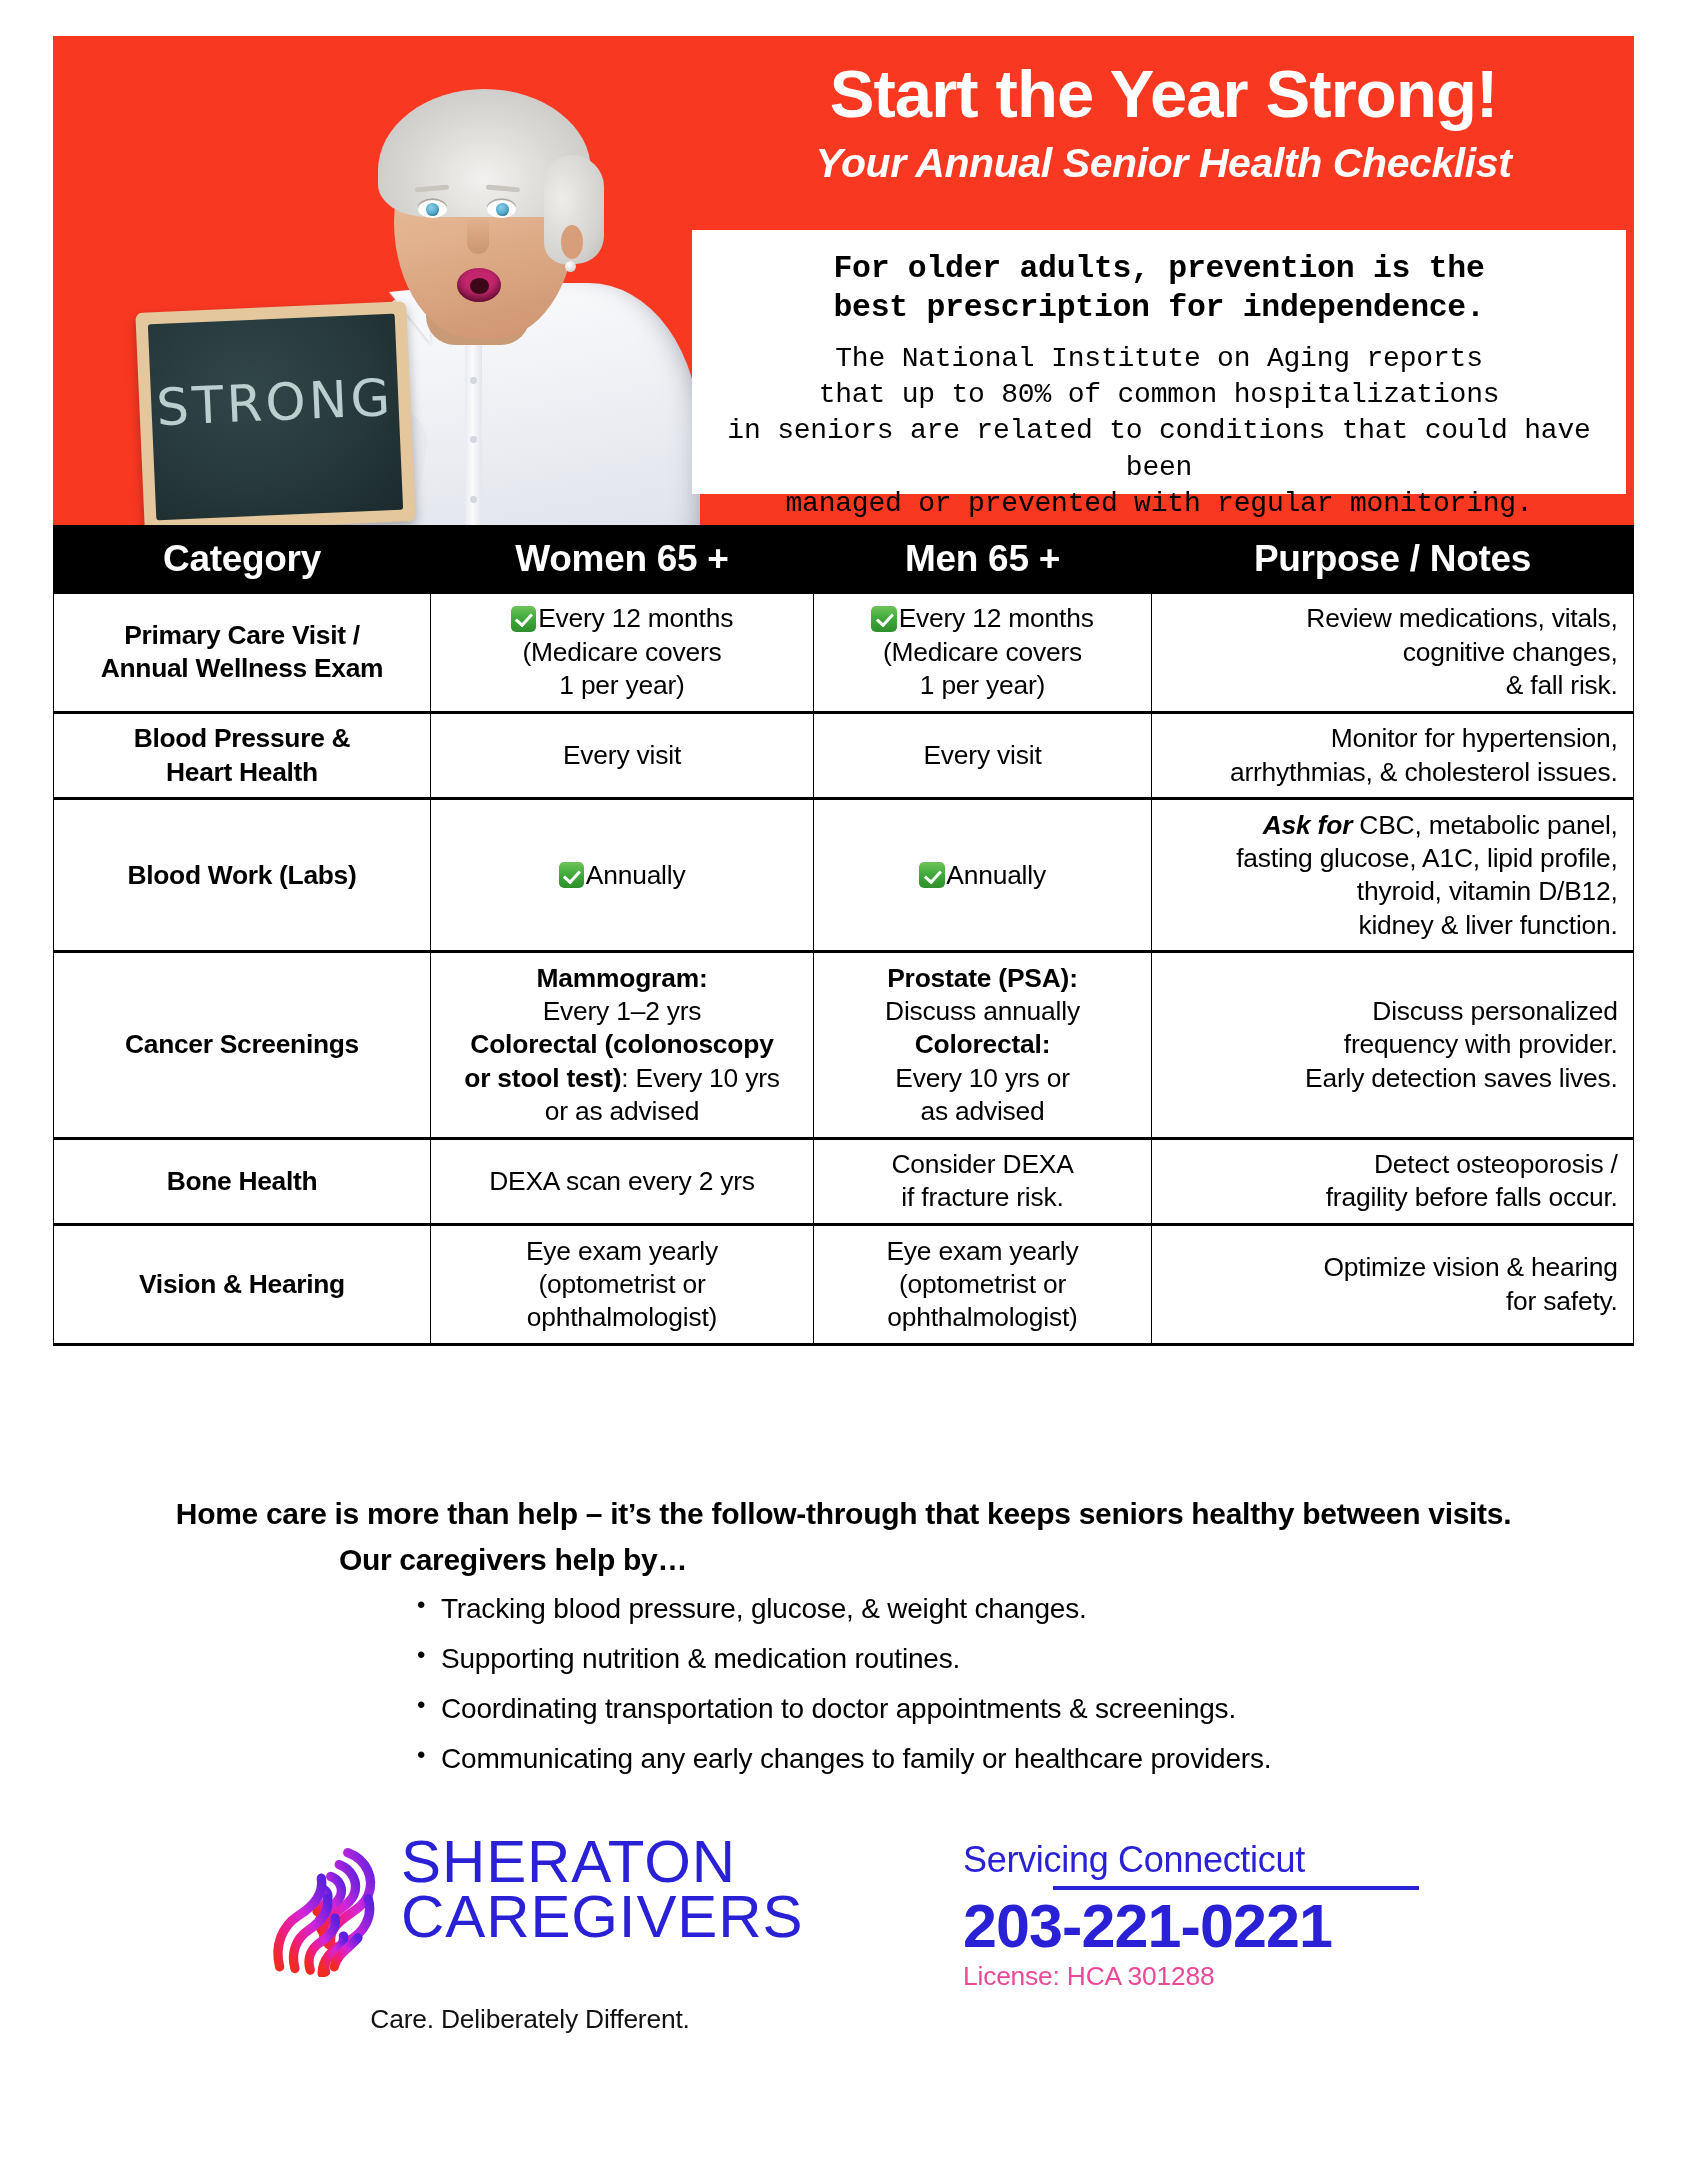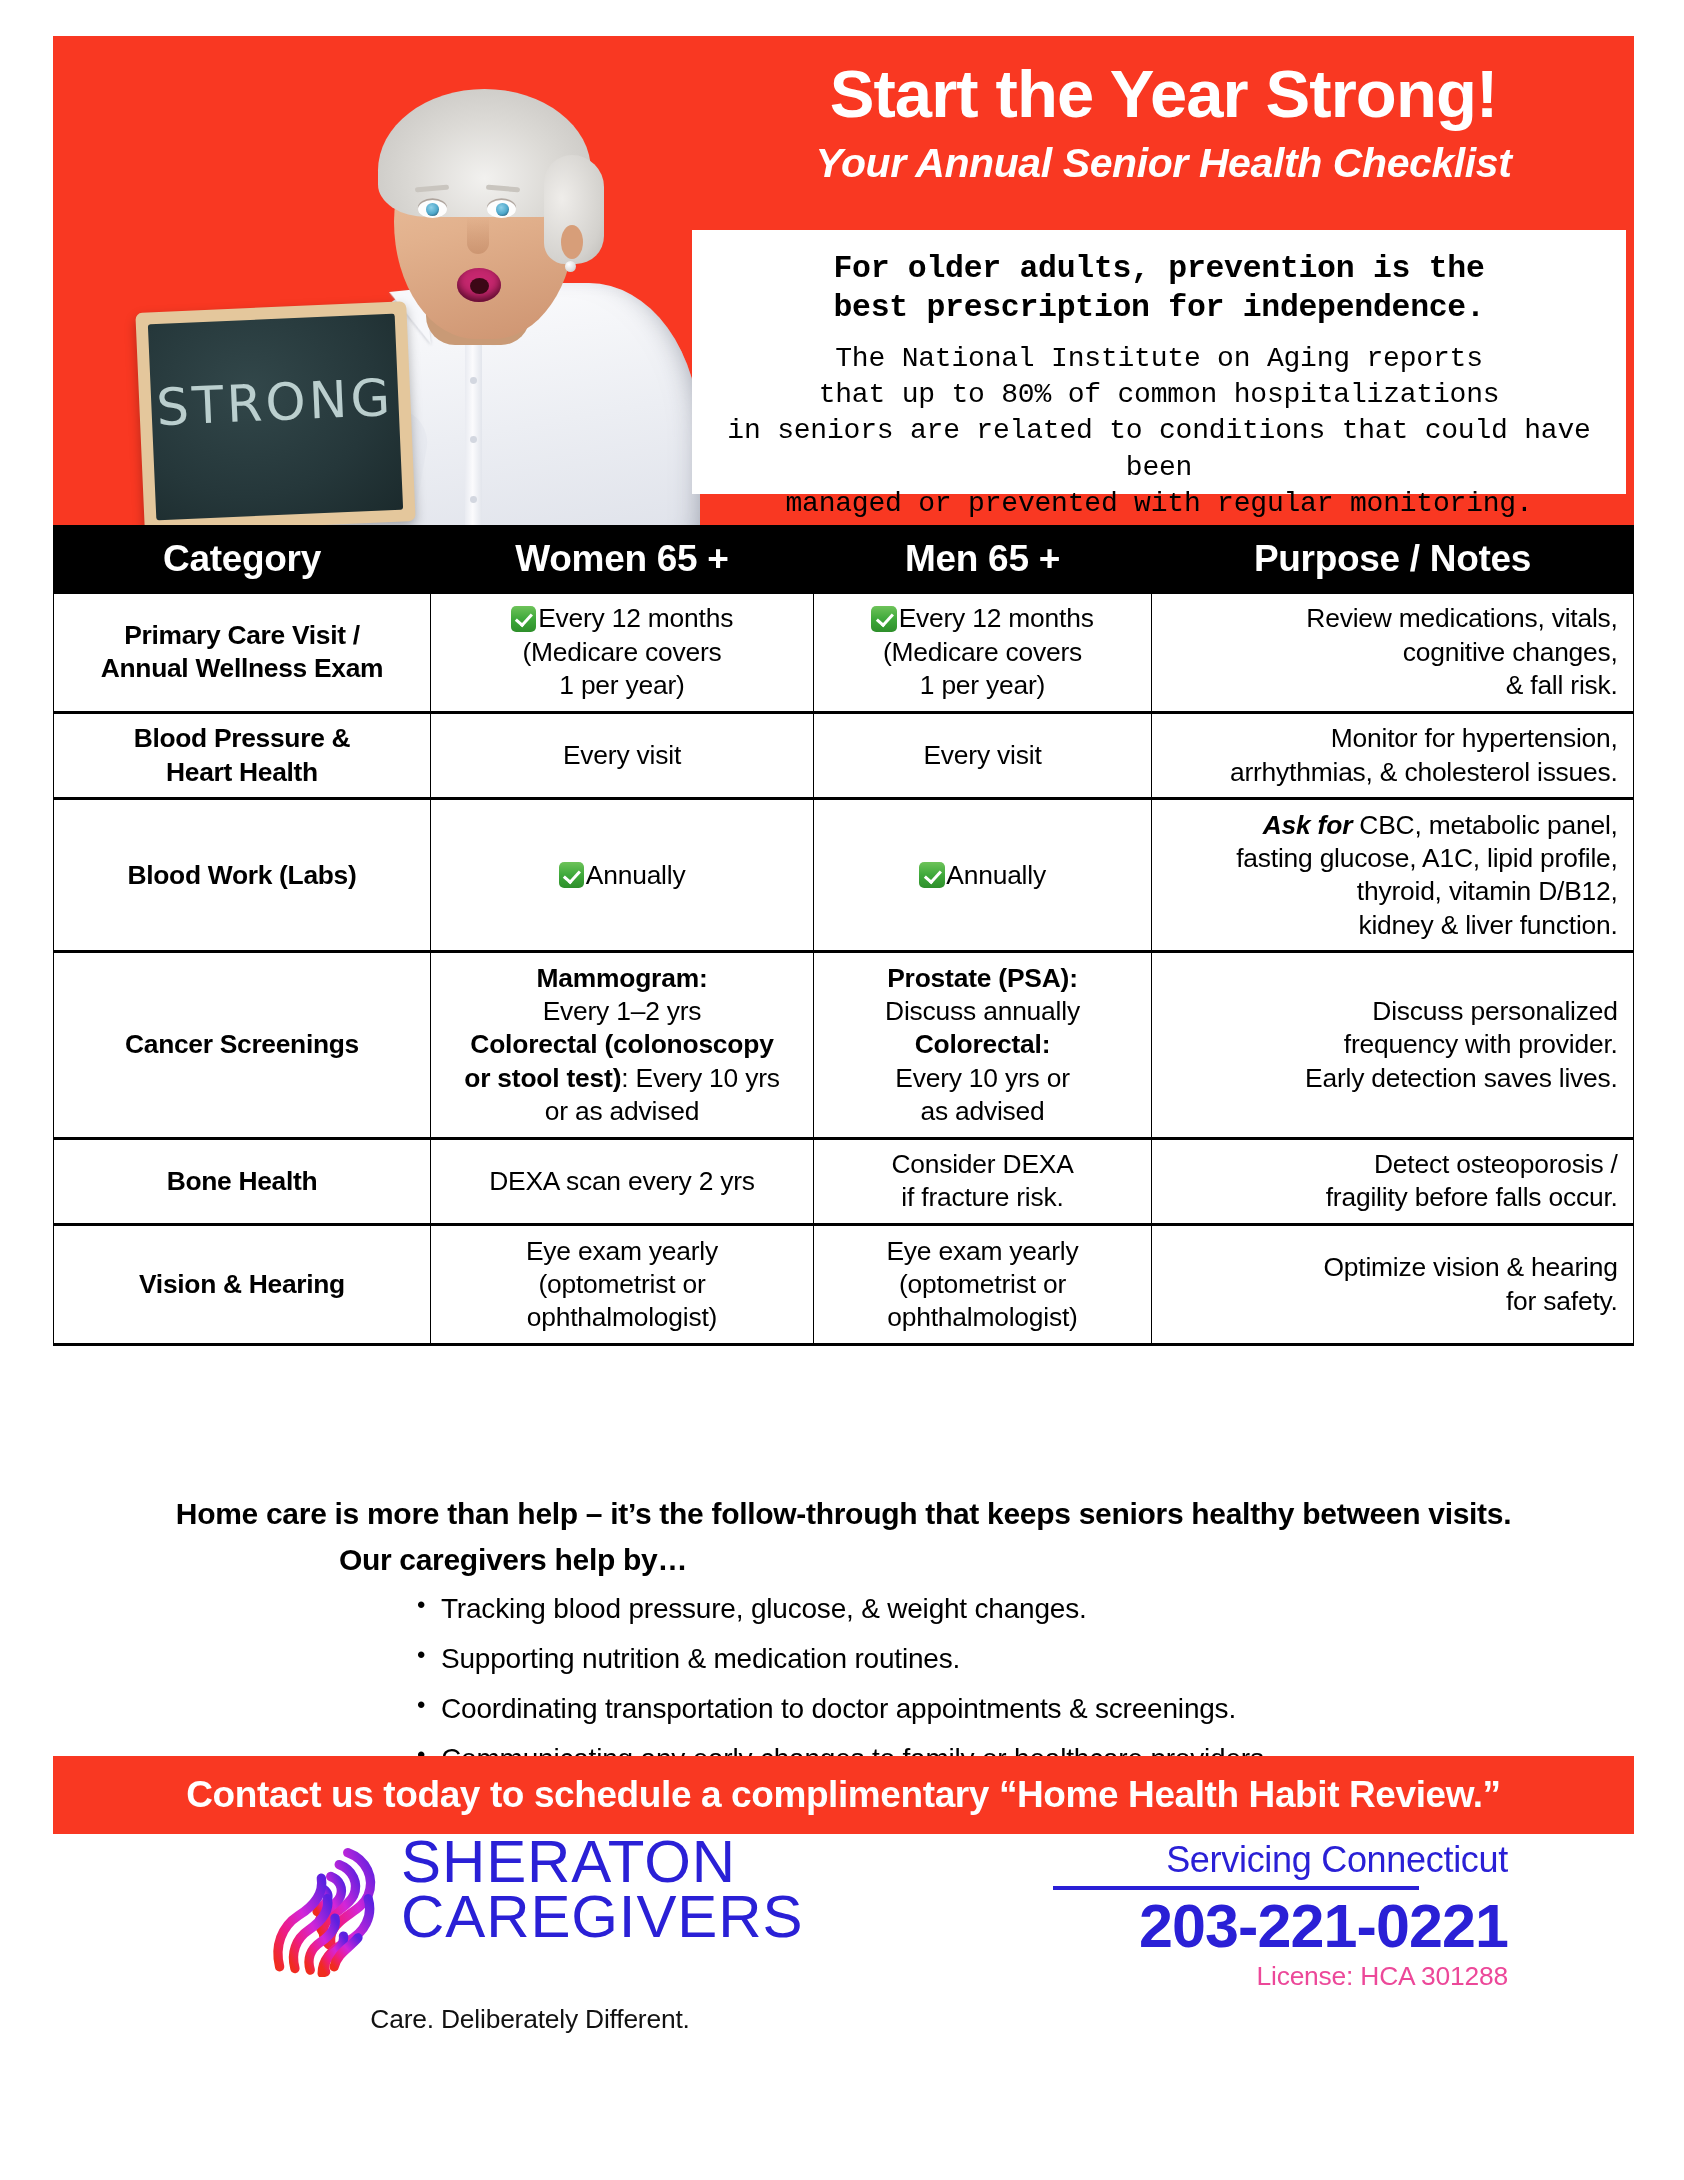--- a/index.html
+++ b/index.html
@@ -445,21 +445,21 @@
     text-align: center;
     font-size: 26.4px;
     color: #111;
     letter-spacing: -0.2px;
   }
   .contact {
     position: absolute;
     left: 963px;
     top: 24px;
     width: 545px;
-    text-align: right;
+    text-align: left;
   }
   .c-serv {
     color: #2A20D6;
     font-size: 36px;
     letter-spacing: -0.3px;
     padding-bottom: 5.1px;
   }
   .c-rule {
     width: 366px;
     height: 4.3px;
@@ -678,23 +678,20 @@
 
   <div class="hc-head">Home care is more than help – it’s the follow-through that keeps seniors healthy between visits.</div>
   <div class="hc-sub">Our caregivers help by…</div>
   <ul class="hc-list">
     <li>Tracking blood pressure, glucose, &amp; weight changes.</li>
     <li>Supporting nutrition &amp; medication routines.</li>
     <li>Coordinating transportation to doctor appointments &amp; screenings.</li>
     <li>Communicating any early changes to family or healthcare providers.</li>
   </ul>
 
-  <div class="cta">
-    <span>Contact us today to schedule a complimentary “Home Health Habit Review.”</span>
-  </div>
 
   <div class="footer">
 
     <div class="logo-wrap">
       <svg class="fp" viewBox="0 0 148 162">
         <defs>
           <linearGradient id="fpg" x1="0" y1="1" x2="1" y2="0">
             <stop offset="0%" stop-color="#F02C1E"></stop>
             <stop offset="28%" stop-color="#EE1C87"></stop>
             <stop offset="58%" stop-color="#D326D8"></stop>

